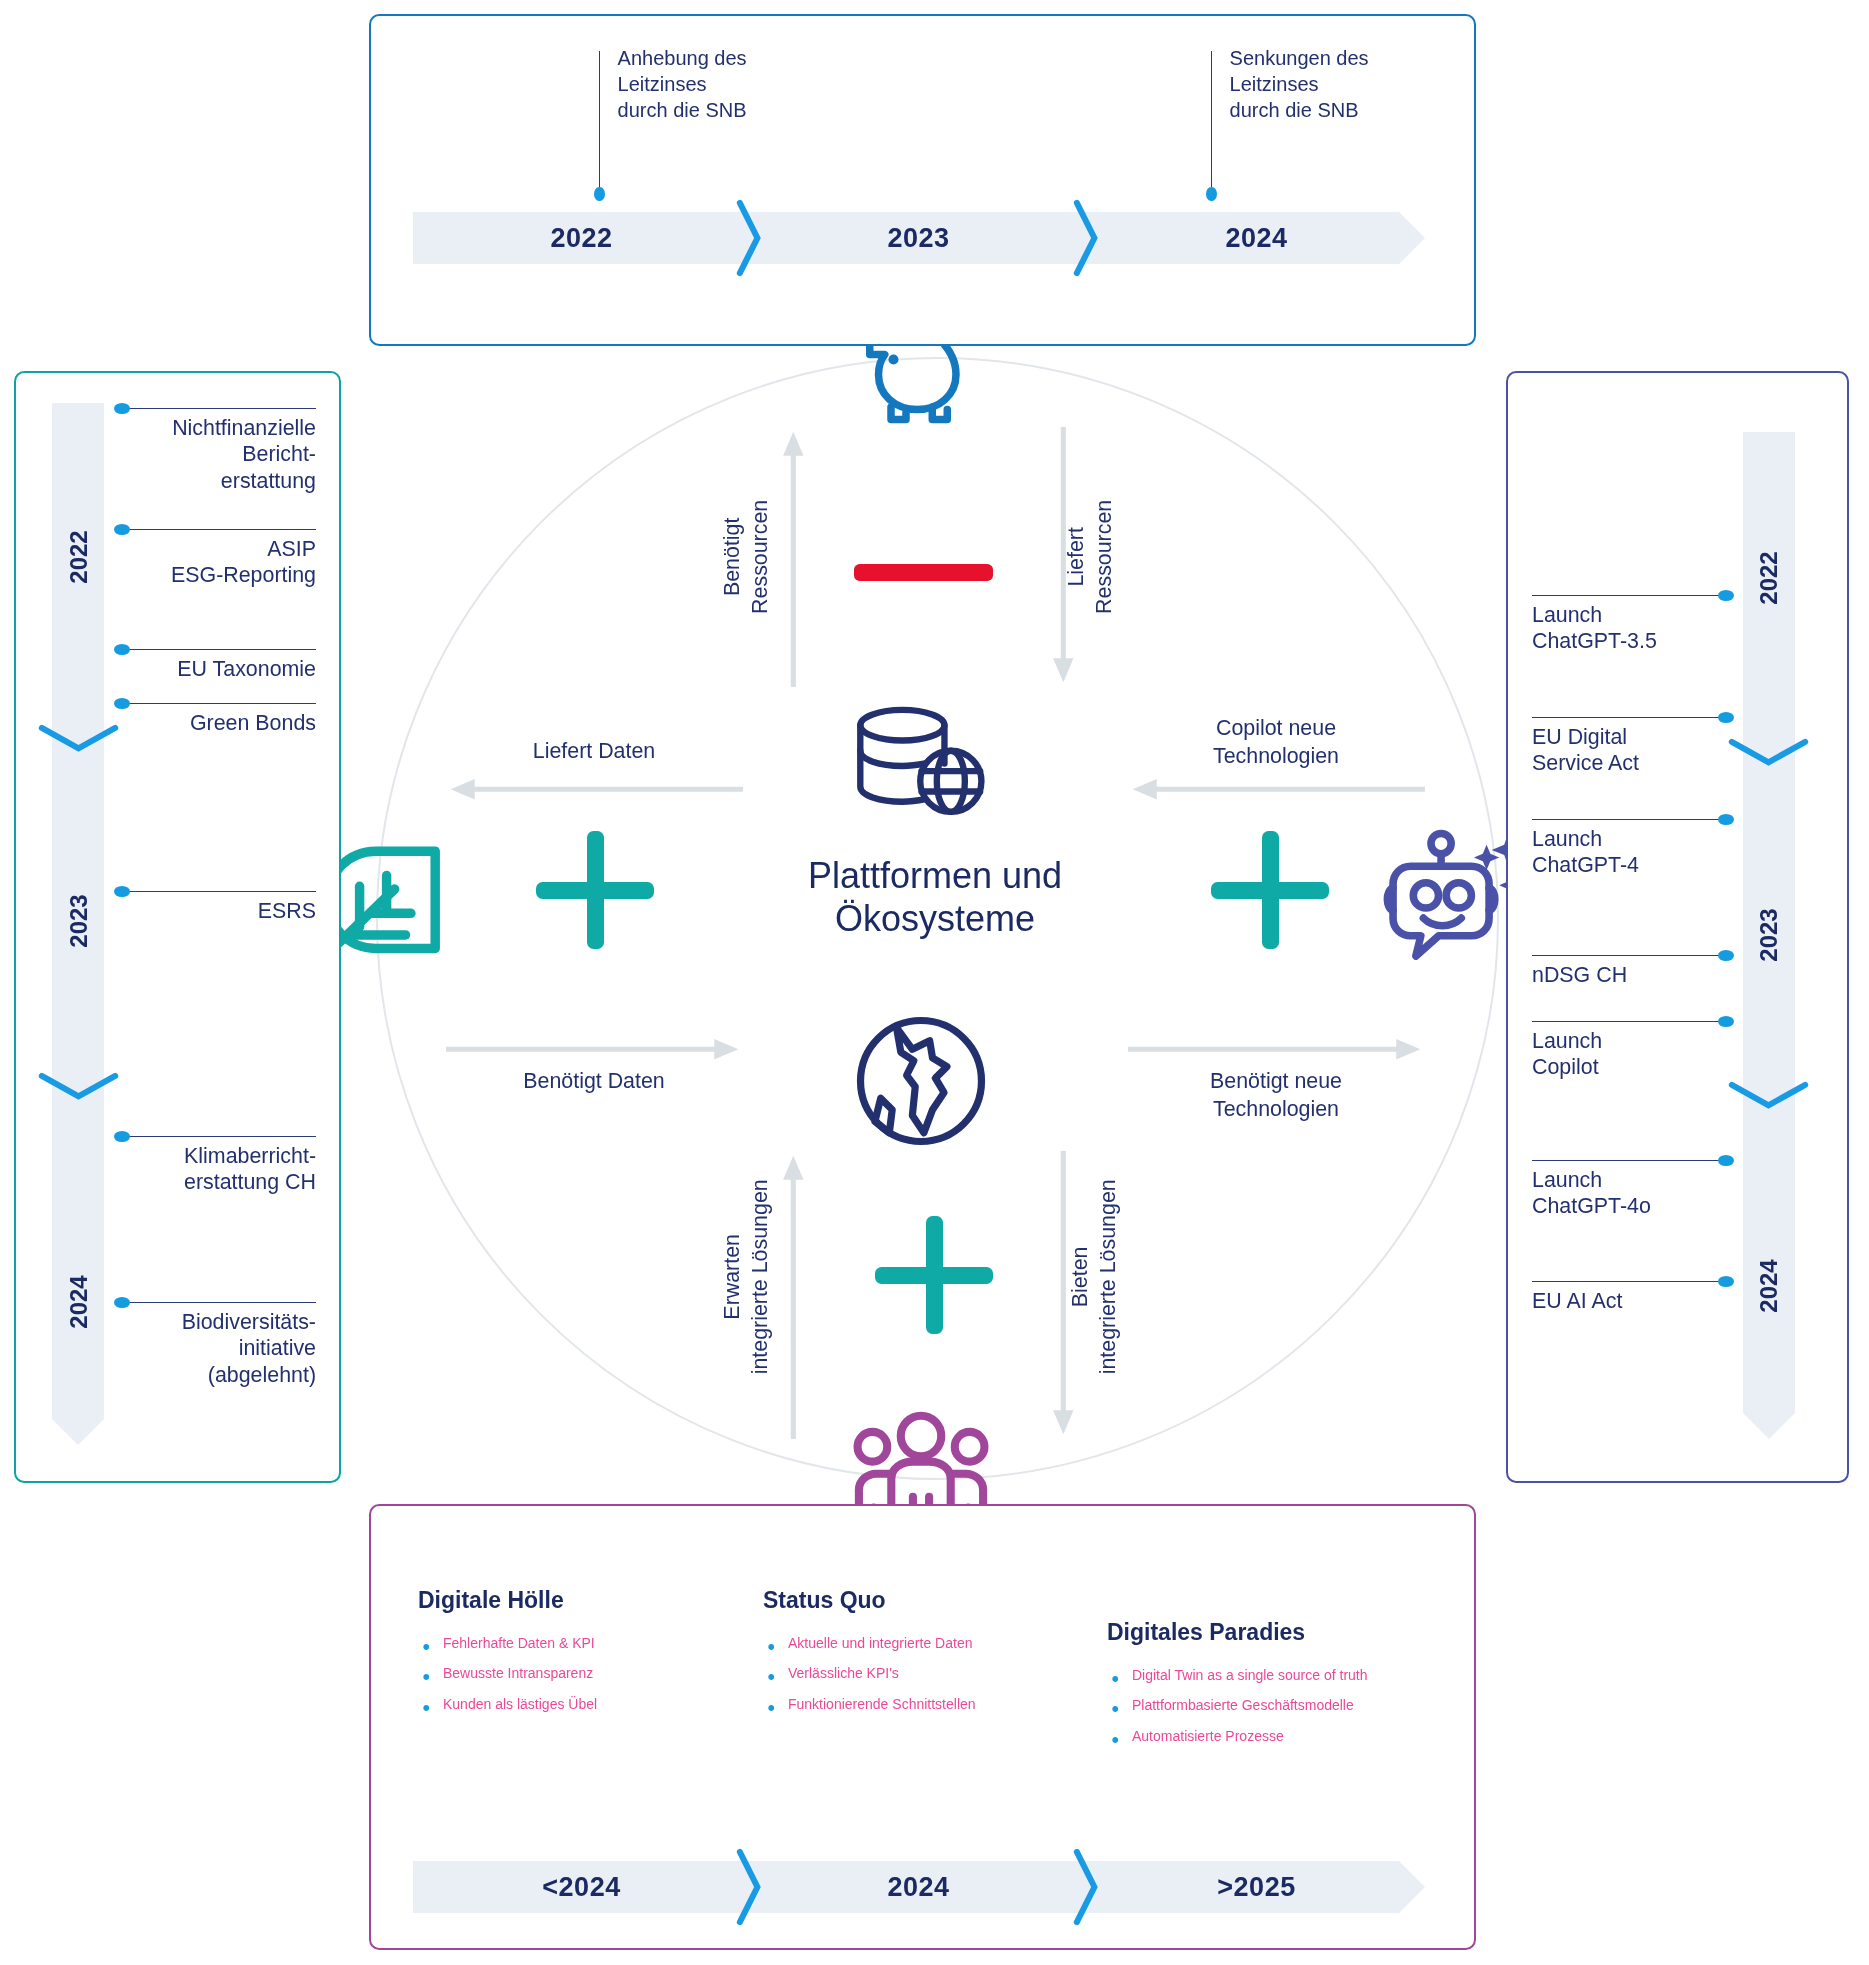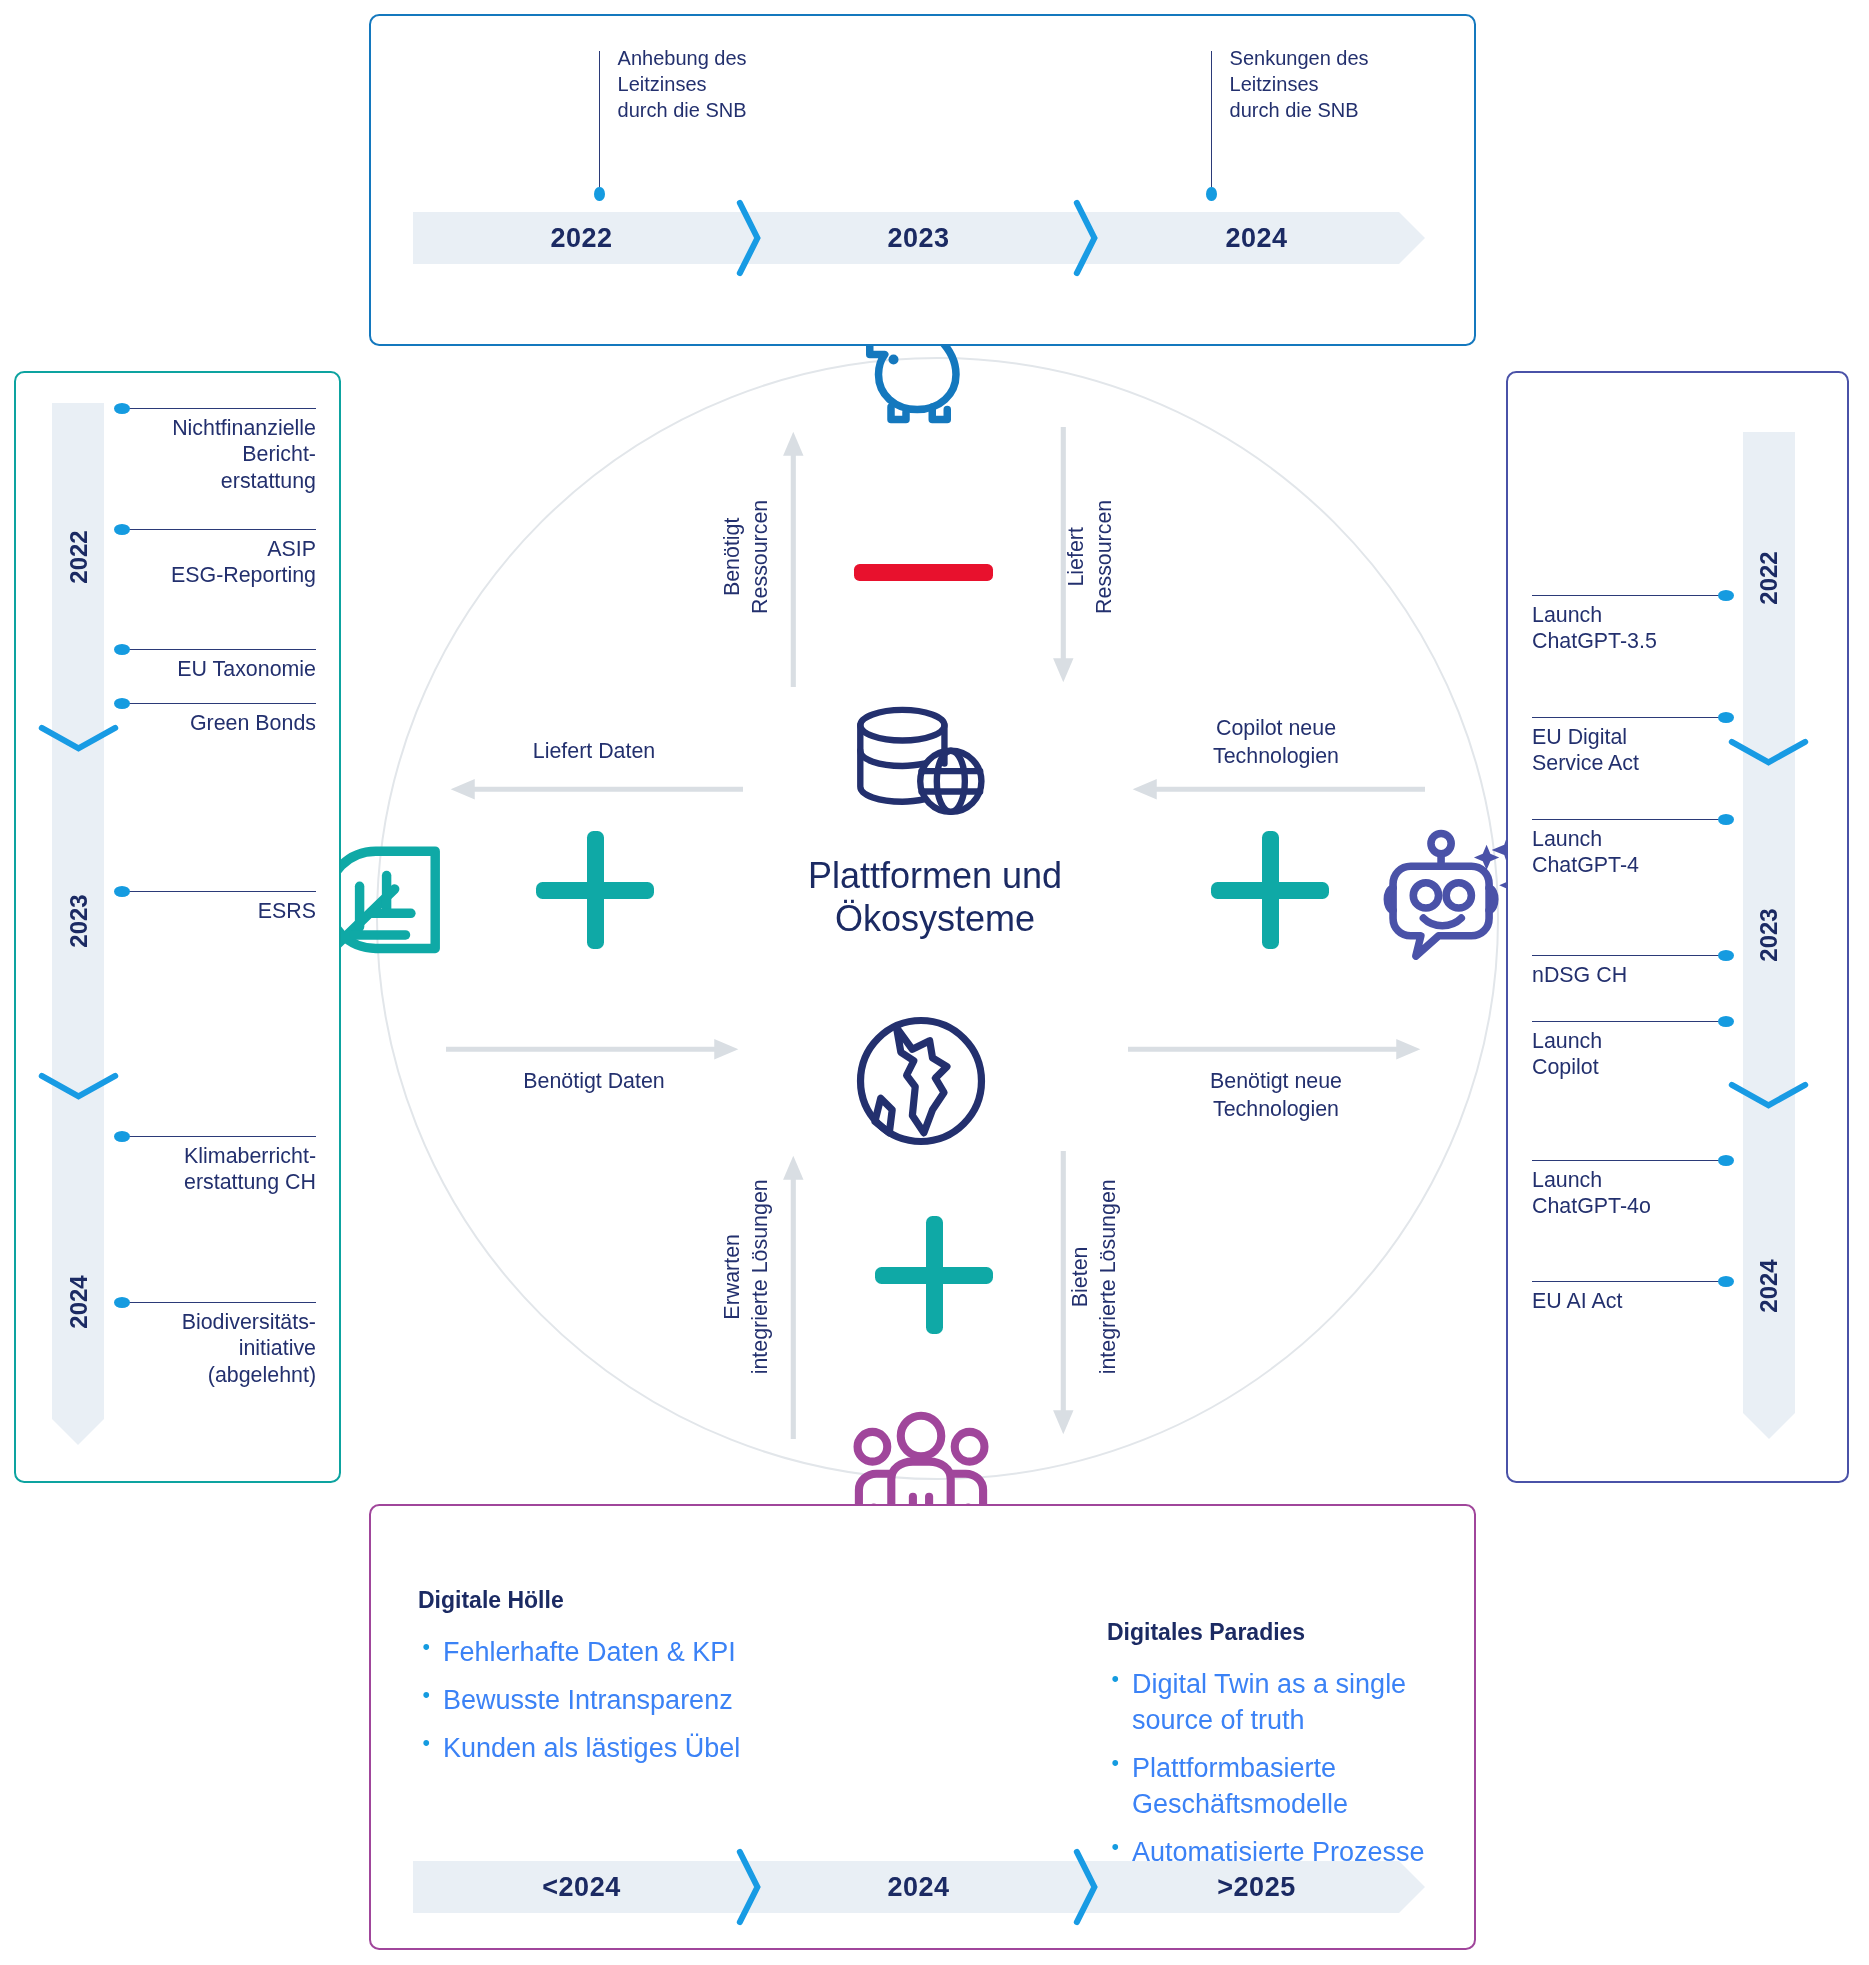--- a/index.html
+++ b/index.html
@@ -55,21 +55,21 @@
   .plus .pv{position:absolute;background:#0FA9A6;border-radius:6.5px;}
   .minus{position:absolute;background:#E8112D;border-radius:5.6px;}
 
   .icon{position:absolute;}
   .icon svg{width:100%;height:100%;display:block;overflow:visible;}
 
   
   .bcol{position:absolute;}
   .bcol h4{margin:0 0 19.5px 0;font-size:23px;font-weight:bold;color:#1B2A63;}
   .bcol ul{margin:0;padding:0;list-style:none;}
-  .bcol li{position:relative;padding-left:25px;margin-bottom:12px;font-size:27px;line-height:1.34;color:#3b82f6;}
+  .bcol li{position:relative;padding-left:25px;margin-bottom:12px;font-size:14px;line-height:1.34;color:#ec4899;}
   .bcol li:before{content:"•";position:absolute;left:4.6px;top:-0.9px;color:#159BE0;font-size:21.4px;}
 </style>
 </head>
 <body>
 
 <div id="root">
 
   <div class="ring" style="left:376px;top:357px;width:1119px;height:1119px;"></div>
 
   <div class="flowarrow" style="left:446px;top:780px;">
@@ -385,20 +385,28 @@
   <div class="panel panel-bottom" style="left:369px;top:1504px;width:1107px;height:446px;"></div>
 
   <div class="bcol" style="left:418px;top:1587px;width:325px;">
     <h4>Digitale Hölle</h4>
     <ul>
       <li>Fehlerhafte Daten &amp; KPI</li>
       <li>Bewusste Intransparenz</li>
       <li>Kunden als lästiges Übel</li>
     </ul>
   </div>
+  <div class="bcol" style="left:763px;top:1587px;width:260px;">
+    <h4>Status Quo</h4>
+    <ul>
+      <li>Aktuelle und integrierte Daten</li>
+      <li>Verlässliche KPI's</li>
+      <li>Funktionierende Schnittstellen</li>
+    </ul>
+  </div>
   <div class="bcol" style="left:1107px;top:1587px;width:325px;margin-top:32px;">
     <h4>Digitales Paradies</h4>
     <ul>
       <li>Digital Twin as a single source of truth</li>
       <li>Plattformbasierte Geschäftsmodelle</li>
       <li>Automatisierte Prozesse</li>
     </ul>
   </div>
 
   <div class="yearbar" style="left:413px;top:1861px;width:1012px;">

